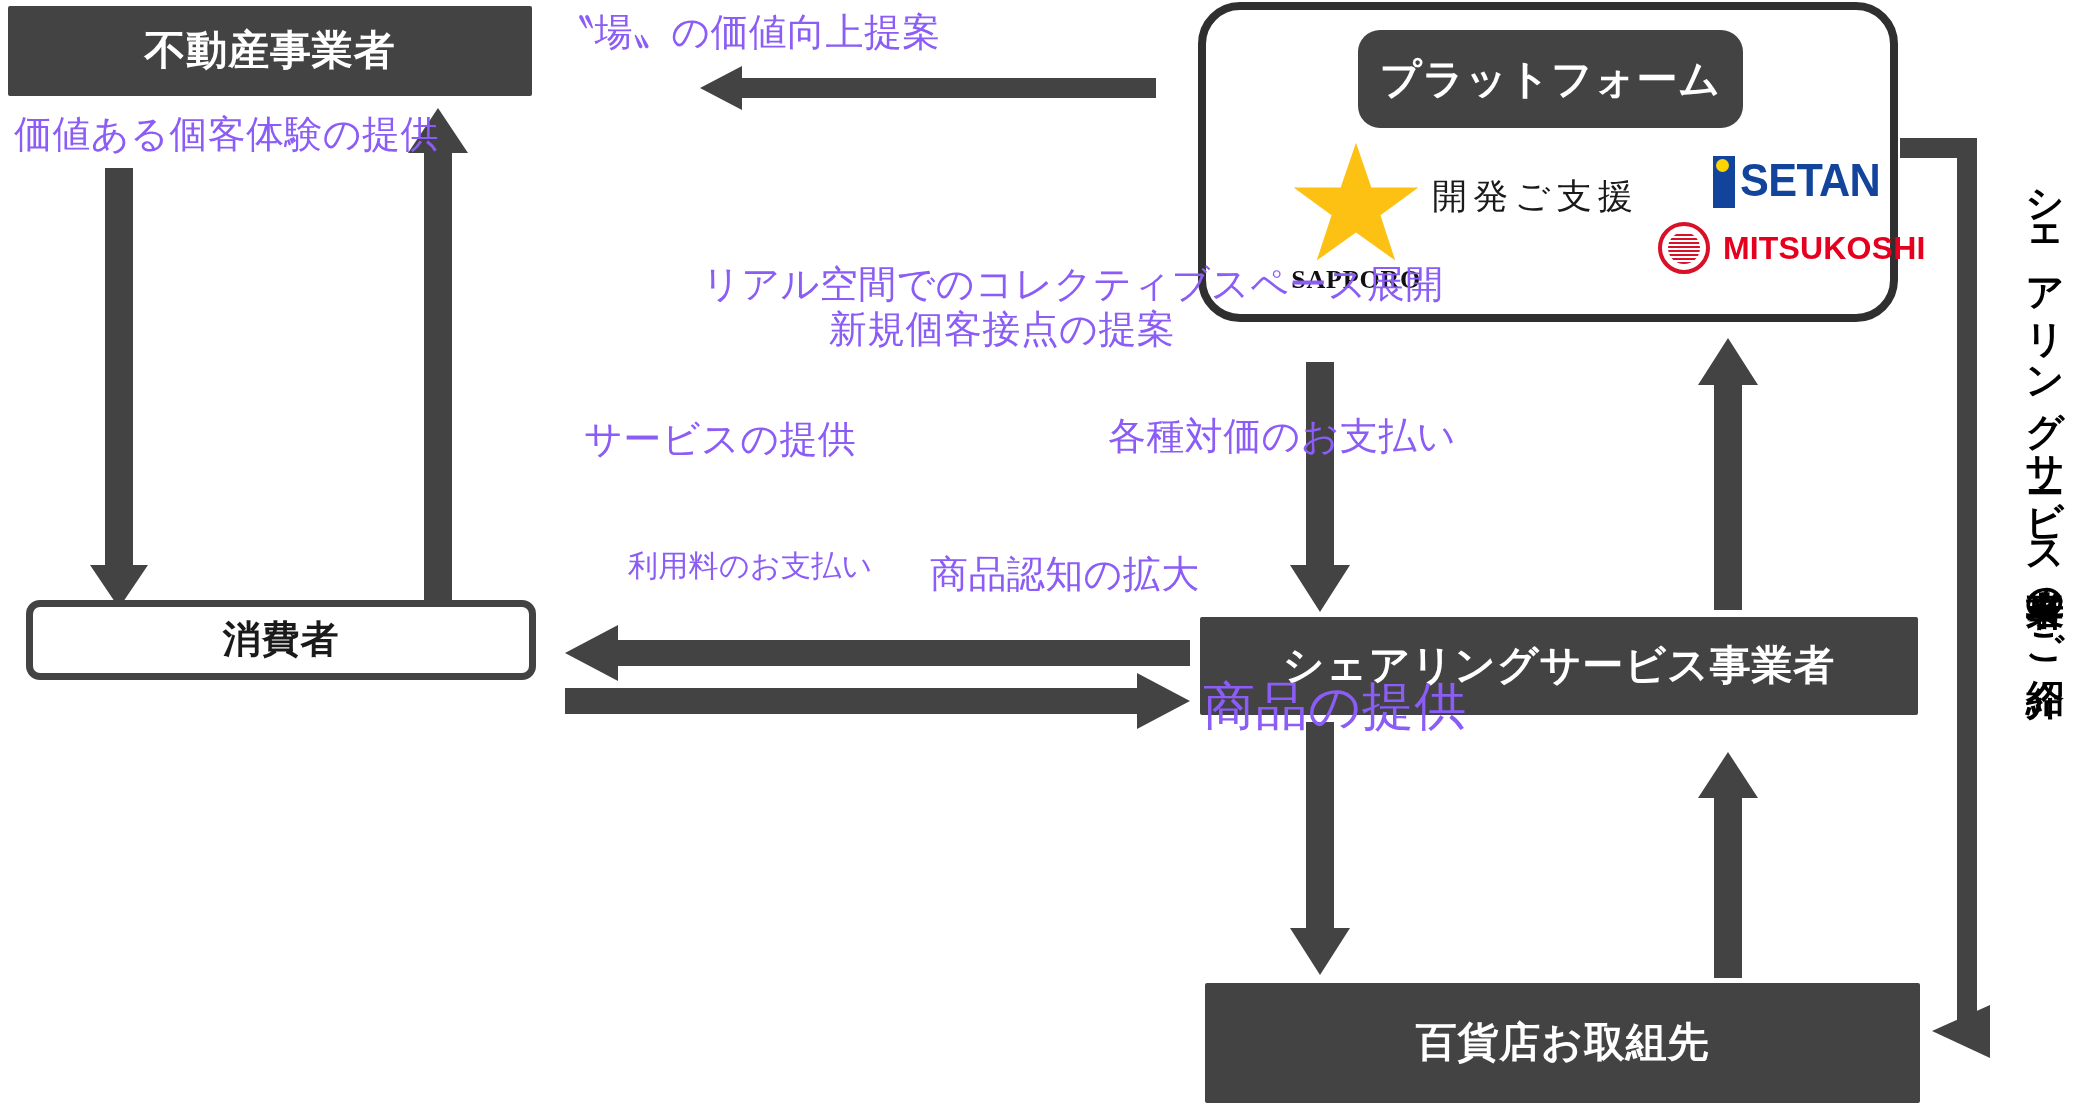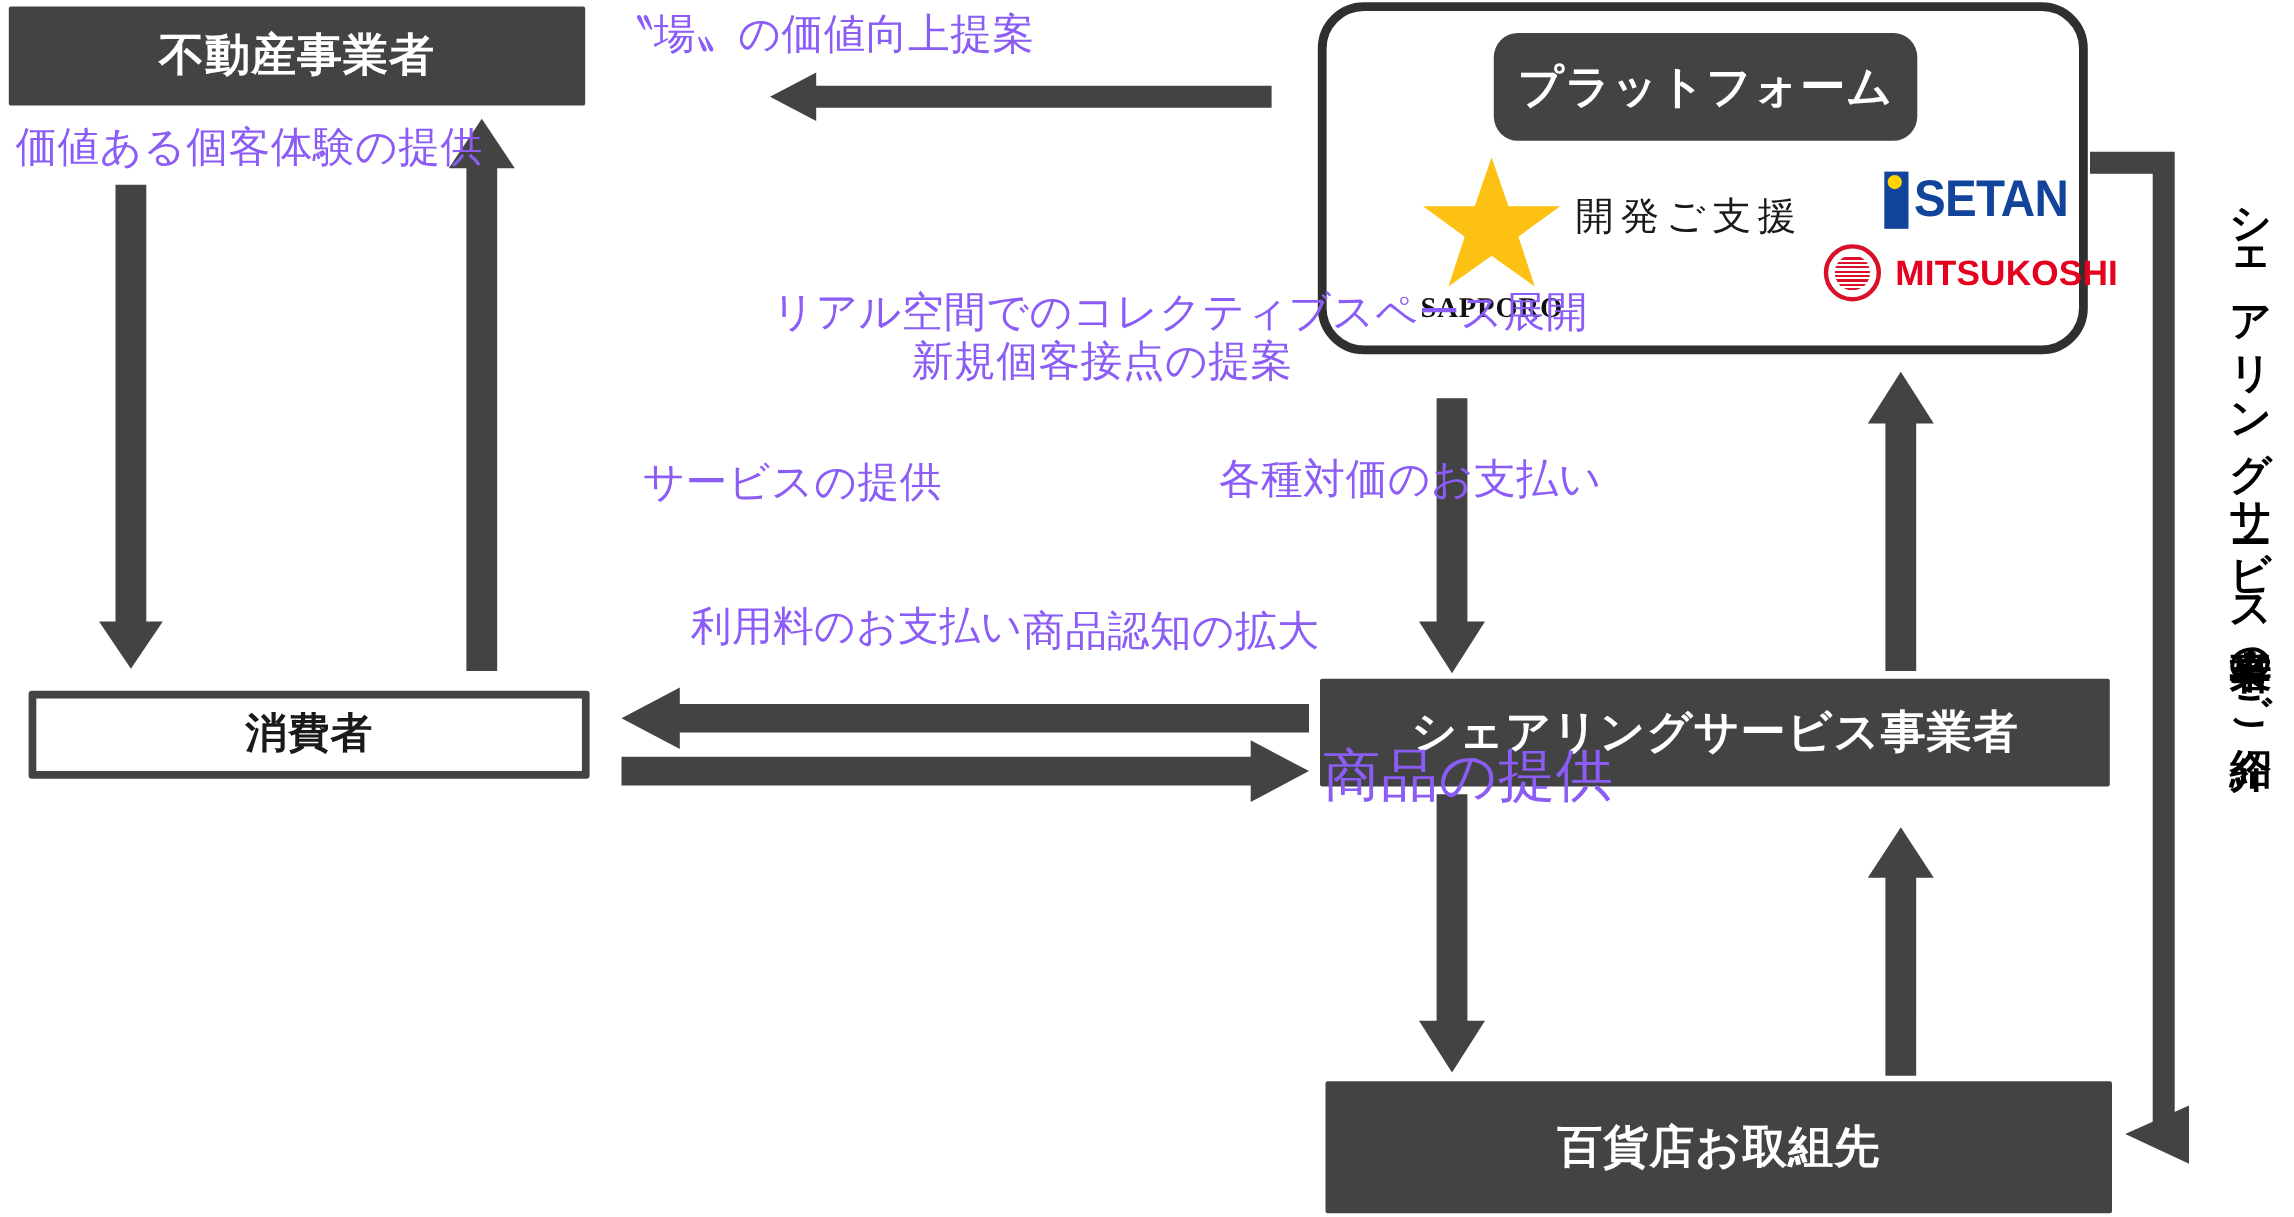--- a/index.html
+++ b/index.html
@@ -46,21 +46,21 @@
     color: #ffffff;
     border: none;
   }
   .node.outline {
     background: #ffffff;
     color: #1a1a1a;
     border: 7px solid #434343;
   }
 
   #node-realestate { left: 8px;   top: 6px;    width: 524px; height: 90px;  font-size: 41px; }
-  #node-consumer   { left: 26px;  top: 628px;  width: 510px; height: 80px;  font-size: 38px; border-radius: 3px; }
+  #node-consumer   { left: 26px;  top: 600px;  width: 510px; height: 80px;  font-size: 38px; border-radius: 14px; }
   #node-sharing    { left: 1200px;top: 617px;  width: 718px; height: 98px;  font-size: 41px; }
   #node-department { left: 1205px;top: 983px;  width: 715px; height: 120px; font-size: 41px; }
 
   
   #platform-box {
     position: absolute;
     left: 1198px;
     top: 2px;
     width: 700px;
     height: 320px;
@@ -199,21 +199,21 @@
     color: #8b5cf6;
     white-space: nowrap;
     letter-spacing: 0.01em;
     line-height: 1.18;
   }
 
   #lbl-place-value     { left: 556px;  top: 10px;  font-size: 38px; }
   #lbl-value-exp       { left: 14px;   top: 112px; font-size: 38px; }
   #lbl-loyalty         { left: 286px;  top: 417px; font-size: 38px; }
   #lbl-service-provide { left: 584px;  top: 417px; font-size: 38px; }
-  #lbl-usage-fee       { left: 628px;  top: 548px; font-size: 37px; }
+  #lbl-usage-fee       { left: 628px;  top: 548px; font-size: 30px; }
   #lbl-real-space      { left: 702px;  top: 262px; font-size: 38px; text-align: center; width: 600px; }
   #lbl-real-space .l2  { display: block; }
   #lbl-payment-various { left: 1108px; top: 414px; font-size: 38px; }
   #lbl-awareness       { left: 930px;  top: 552px; font-size: 38px; }
   #lbl-goods-provide   { left: 1203px; top: 676px; font-size: 52px; }
 
   
   #lbl-vertical-intro {
     position: absolute;
     left: 2008px;

